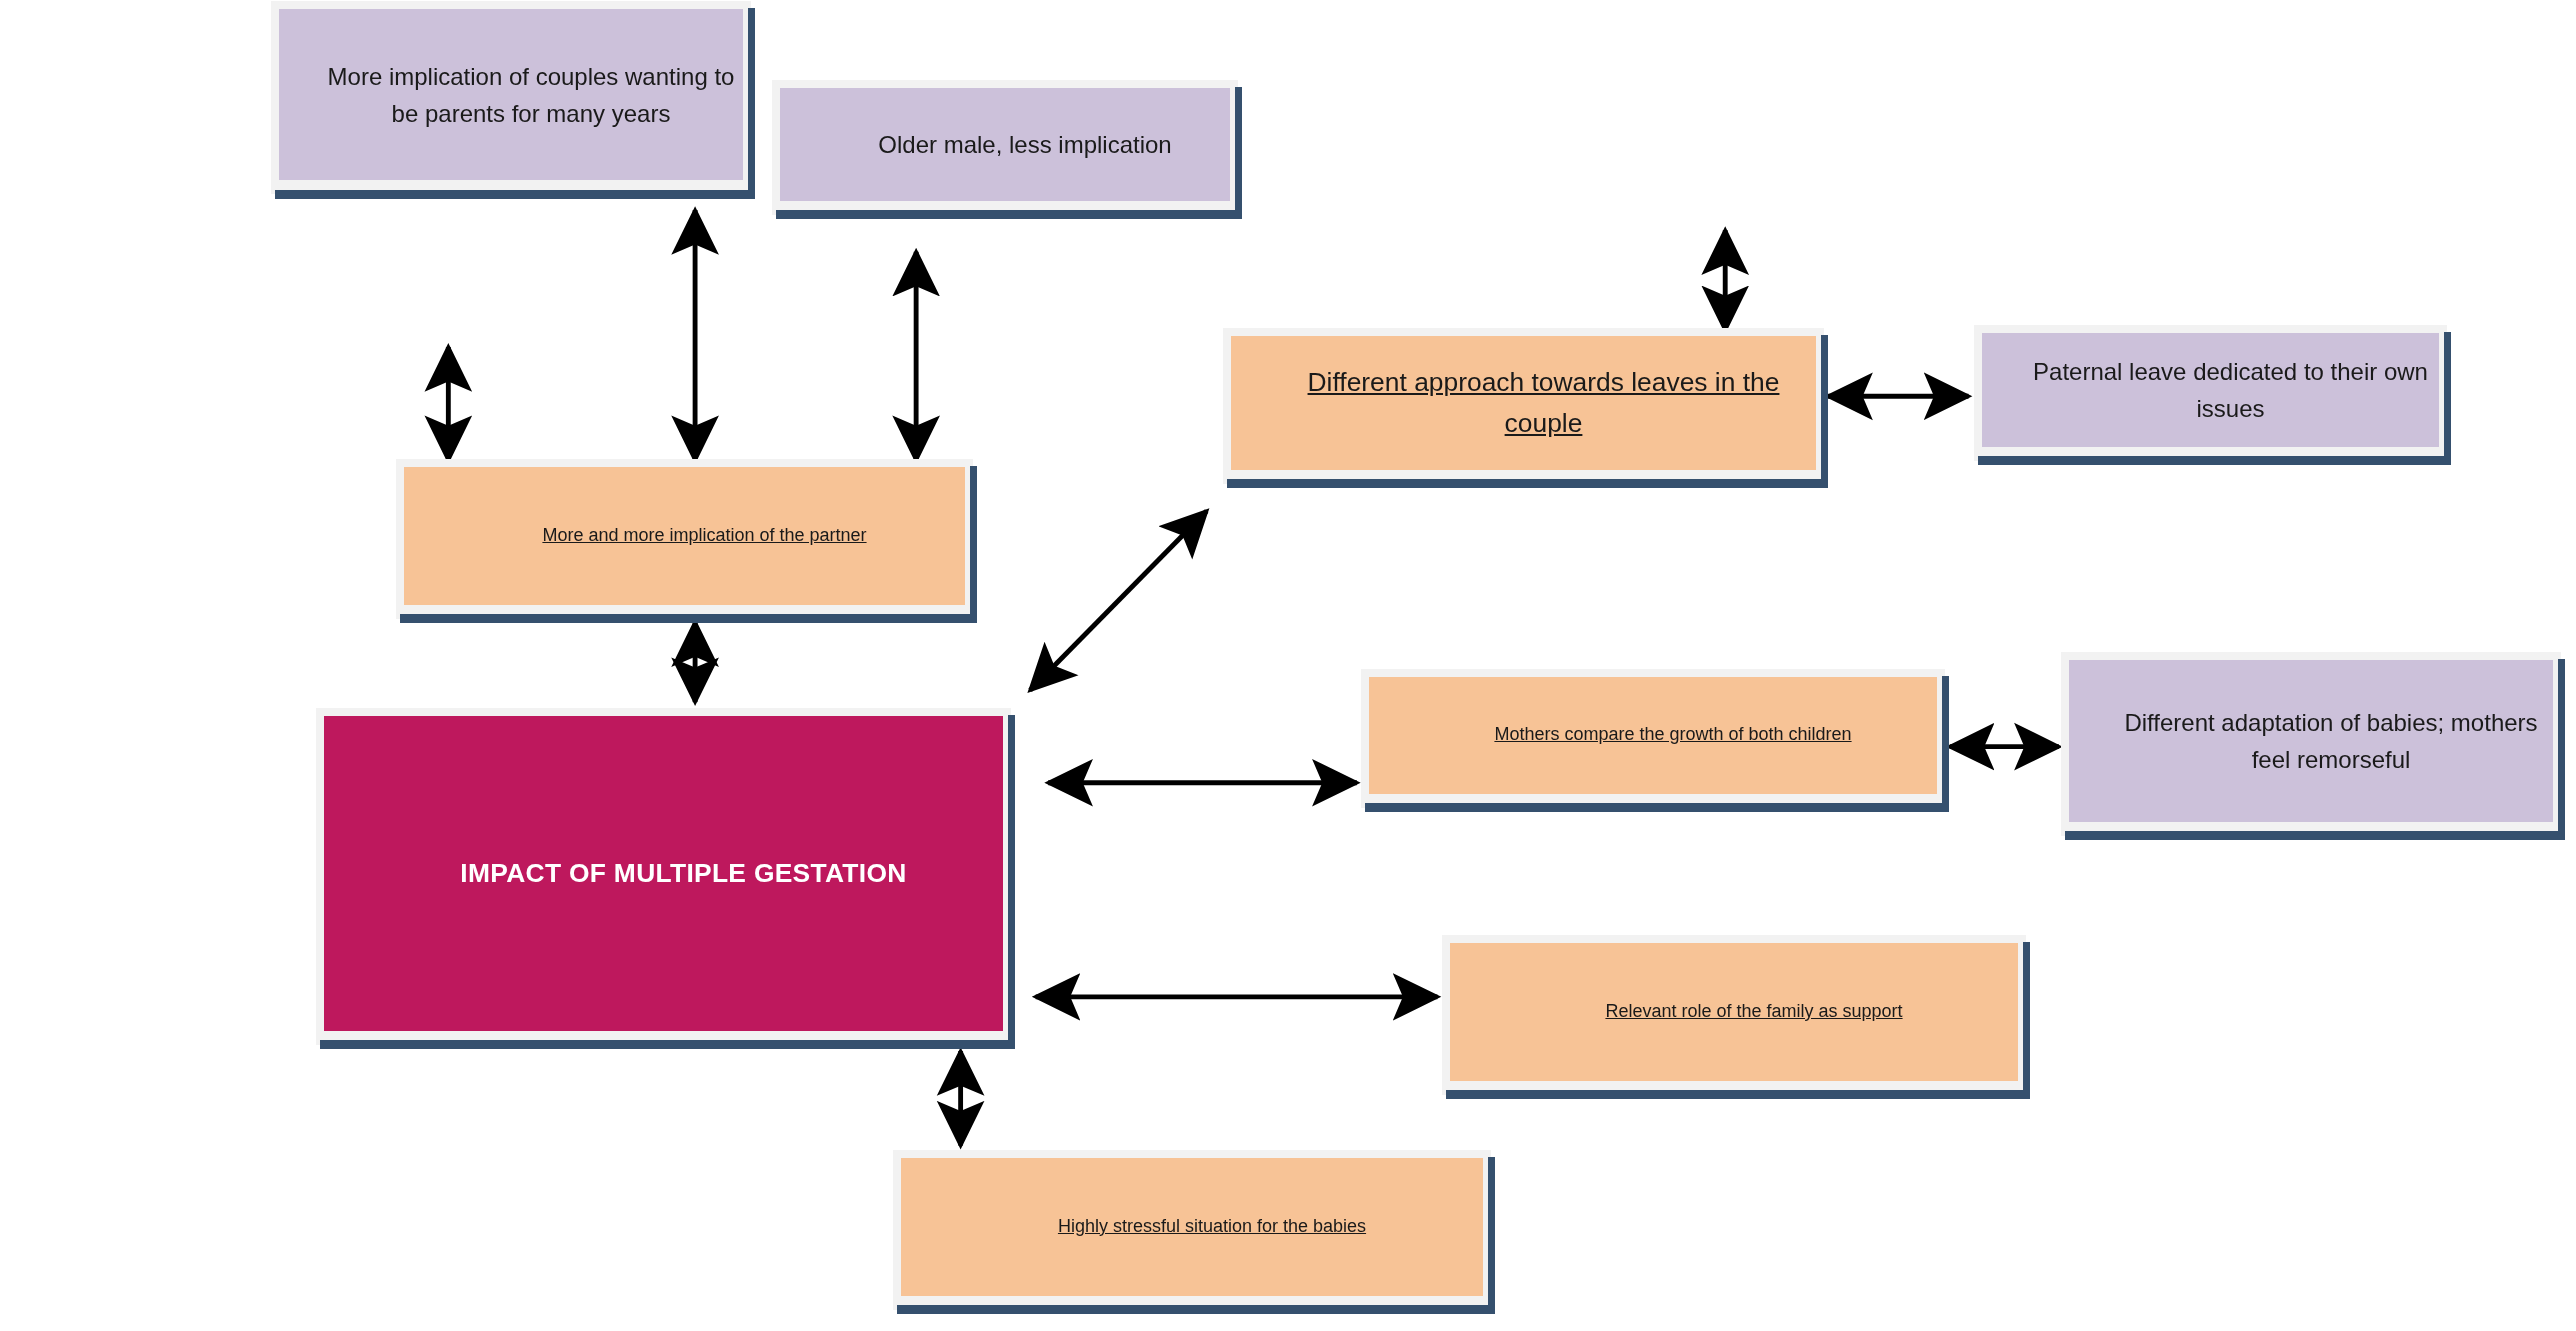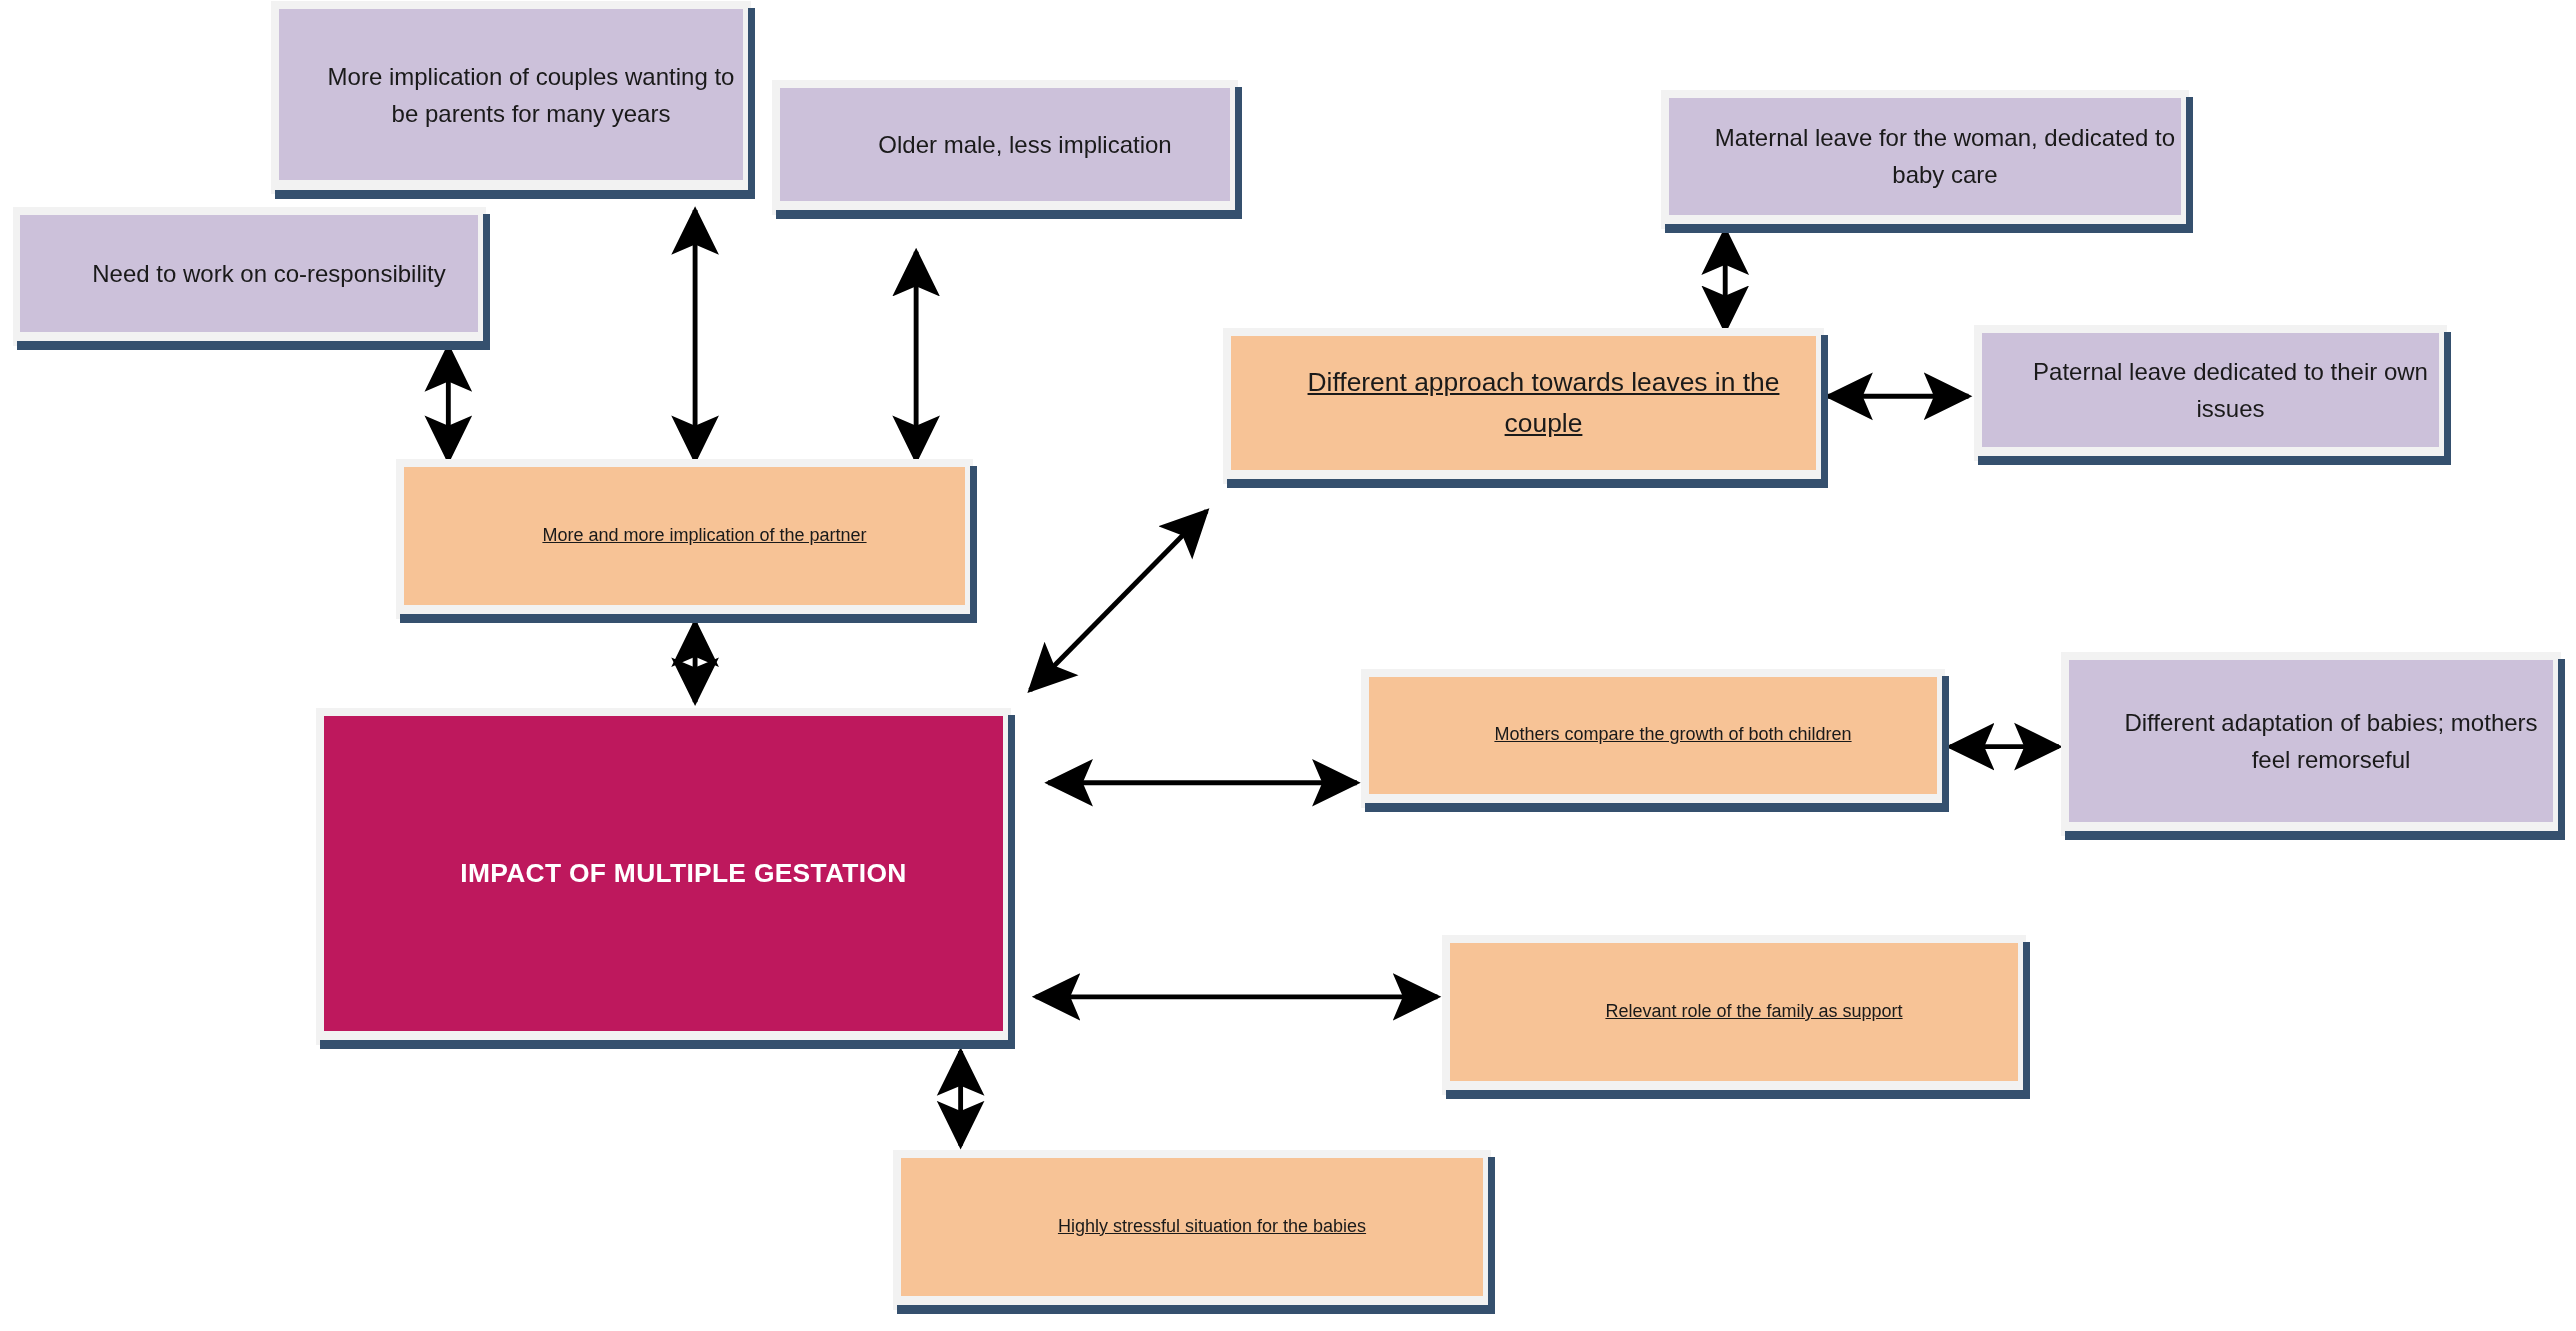--- a/index.html
+++ b/index.html
@@ -116,31 +116,25 @@
   </svg>
 
   <div class="node purple" style="left:271px; top:1.4px; width:480px; height:193px;">
     <div class="fill t-md">More implication of couples wanting to be parents for many years</div>
   </div>
 
   <div class="node purple" style="left:772px; top:80px; width:466px; height:135px;">
     <div class="fill t-md">Older male, less implication</div>
   </div>
 
-  <div class="node purple" style="left:12.5px; top:207px; width:473px; height:139px;">
-    <div class="fill t-md">Need to work on co-responsibility</div>
-  </div>
 
   <div class="node orange" style="left:396px; top:459px; width:577px; height:160px;">
     <div class="fill t-lg">More and more implication of the partner</div>
   </div>
 
-  <div class="node purple" style="left:1661px; top:90px; width:528px; height:139px;">
-    <div class="fill t-md">Maternal leave for the woman, dedicated to baby care</div>
-  </div>
 
   <div class="node orange" style="left:1223px; top:328px; width:601px; height:156px;">
     <div class="fill t-xl">Different approach towards leaves in the couple</div>
   </div>
 
   <div class="node purple" style="left:1974px; top:325px; width:473px; height:136px;">
     <div class="fill t-md">Paternal leave dedicated to their own issues</div>
   </div>
 
   <div class="node blue" style="left:316px; top:708px; width:695px; height:337px;">

